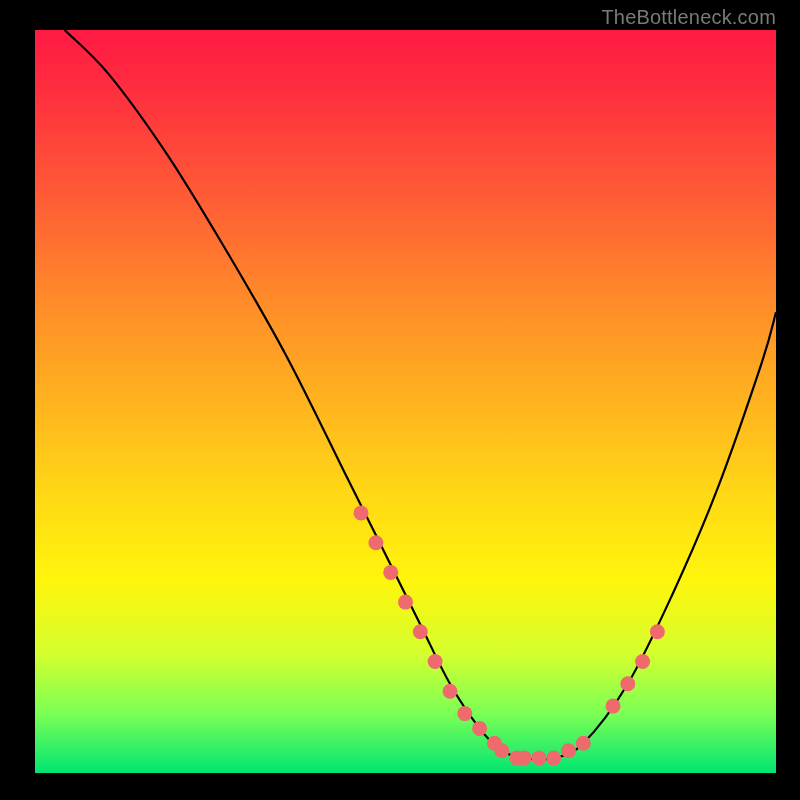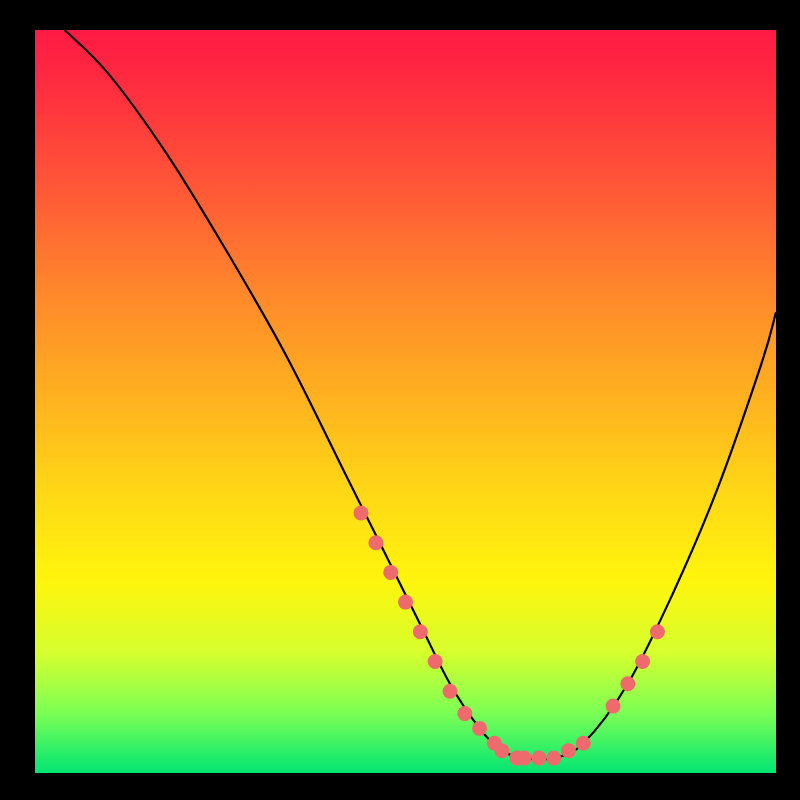--- a/index.html
+++ b/index.html
@@ -20,20 +20,21 @@
   .watermark { position: absolute; color: #7a7a7a; font-size: 20px; font-weight: 500; letter-spacing: 0.2px; }
   svg.overlay { position: absolute; left: 0; top: 0; width: 800px; height: 800px; }
   .curve { fill: none; stroke: #000; stroke-width: 2.2; }
   .dots circle { fill: #ef6a6c; }
 </style>
 </head>
 <body>
 
 <div class="stage">
   <div class="plot-area" style="left: 35px; top: 30px; width: 741px; height: 743px;"></div>
+  <div class="watermark" style="right: 24px; top: 6px;">TheBottleneck.com</div>
   <svg class="overlay" viewBox="0 0 800 800">
     <path class="curve" d="M 64.6 30.0 C 72.0 37.4, 91.8 53.5, 109.1 74.6 C 126.4 95.6, 148.6 126.6, 168.4 156.3 C 188.1 186.0, 207.9 219.5, 227.7 252.9 C 247.4 286.3, 267.2 319.8, 286.9 356.9 C 306.7 394.1, 330.2 443.6, 346.2 475.8 C 362.3 508.0, 370.9 525.3, 383.3 550.1 C 395.6 574.9, 409.2 602.1, 420.3 624.4 C 431.4 646.7, 440.1 666.5, 450.0 683.8 C 459.8 701.2, 471.0 717.3, 479.6 728.4 C 488.2 739.6, 494.4 745.8, 501.8 750.7 C 509.2 755.7, 515.4 756.9, 524.1 758.1 C 532.7 759.4, 543.8 760.6, 553.7 758.1 C 563.6 755.7, 571.0 755.7, 583.3 743.3 C 595.7 730.9, 613.0 708.6, 627.8 683.8 C 642.6 659.1, 657.4 626.9, 672.3 594.7 C 687.1 562.5, 701.9 529.0, 716.7 490.7 C 731.5 452.3, 751.3 394.1, 761.2 364.3 C 771.1 334.6, 773.5 321.0, 776.0 312.3" stroke="#000000"></path>
     <g class="dots">
         <circle cx="361.0" cy="513.0" r="7.5" fill="#ef6a6c"></circle>
         <circle cx="375.9" cy="542.7" r="7.5" fill="#ef6a6c"></circle>
         <circle cx="390.7" cy="572.4" r="7.5" fill="#ef6a6c"></circle>
         <circle cx="405.5" cy="602.1" r="7.5" fill="#ef6a6c"></circle>
         <circle cx="420.3" cy="631.8" r="7.5" fill="#ef6a6c"></circle>
         <circle cx="435.1" cy="661.5" r="7.5" fill="#ef6a6c"></circle>
         <circle cx="450.0" cy="691.3" r="7.5" fill="#ef6a6c"></circle>

